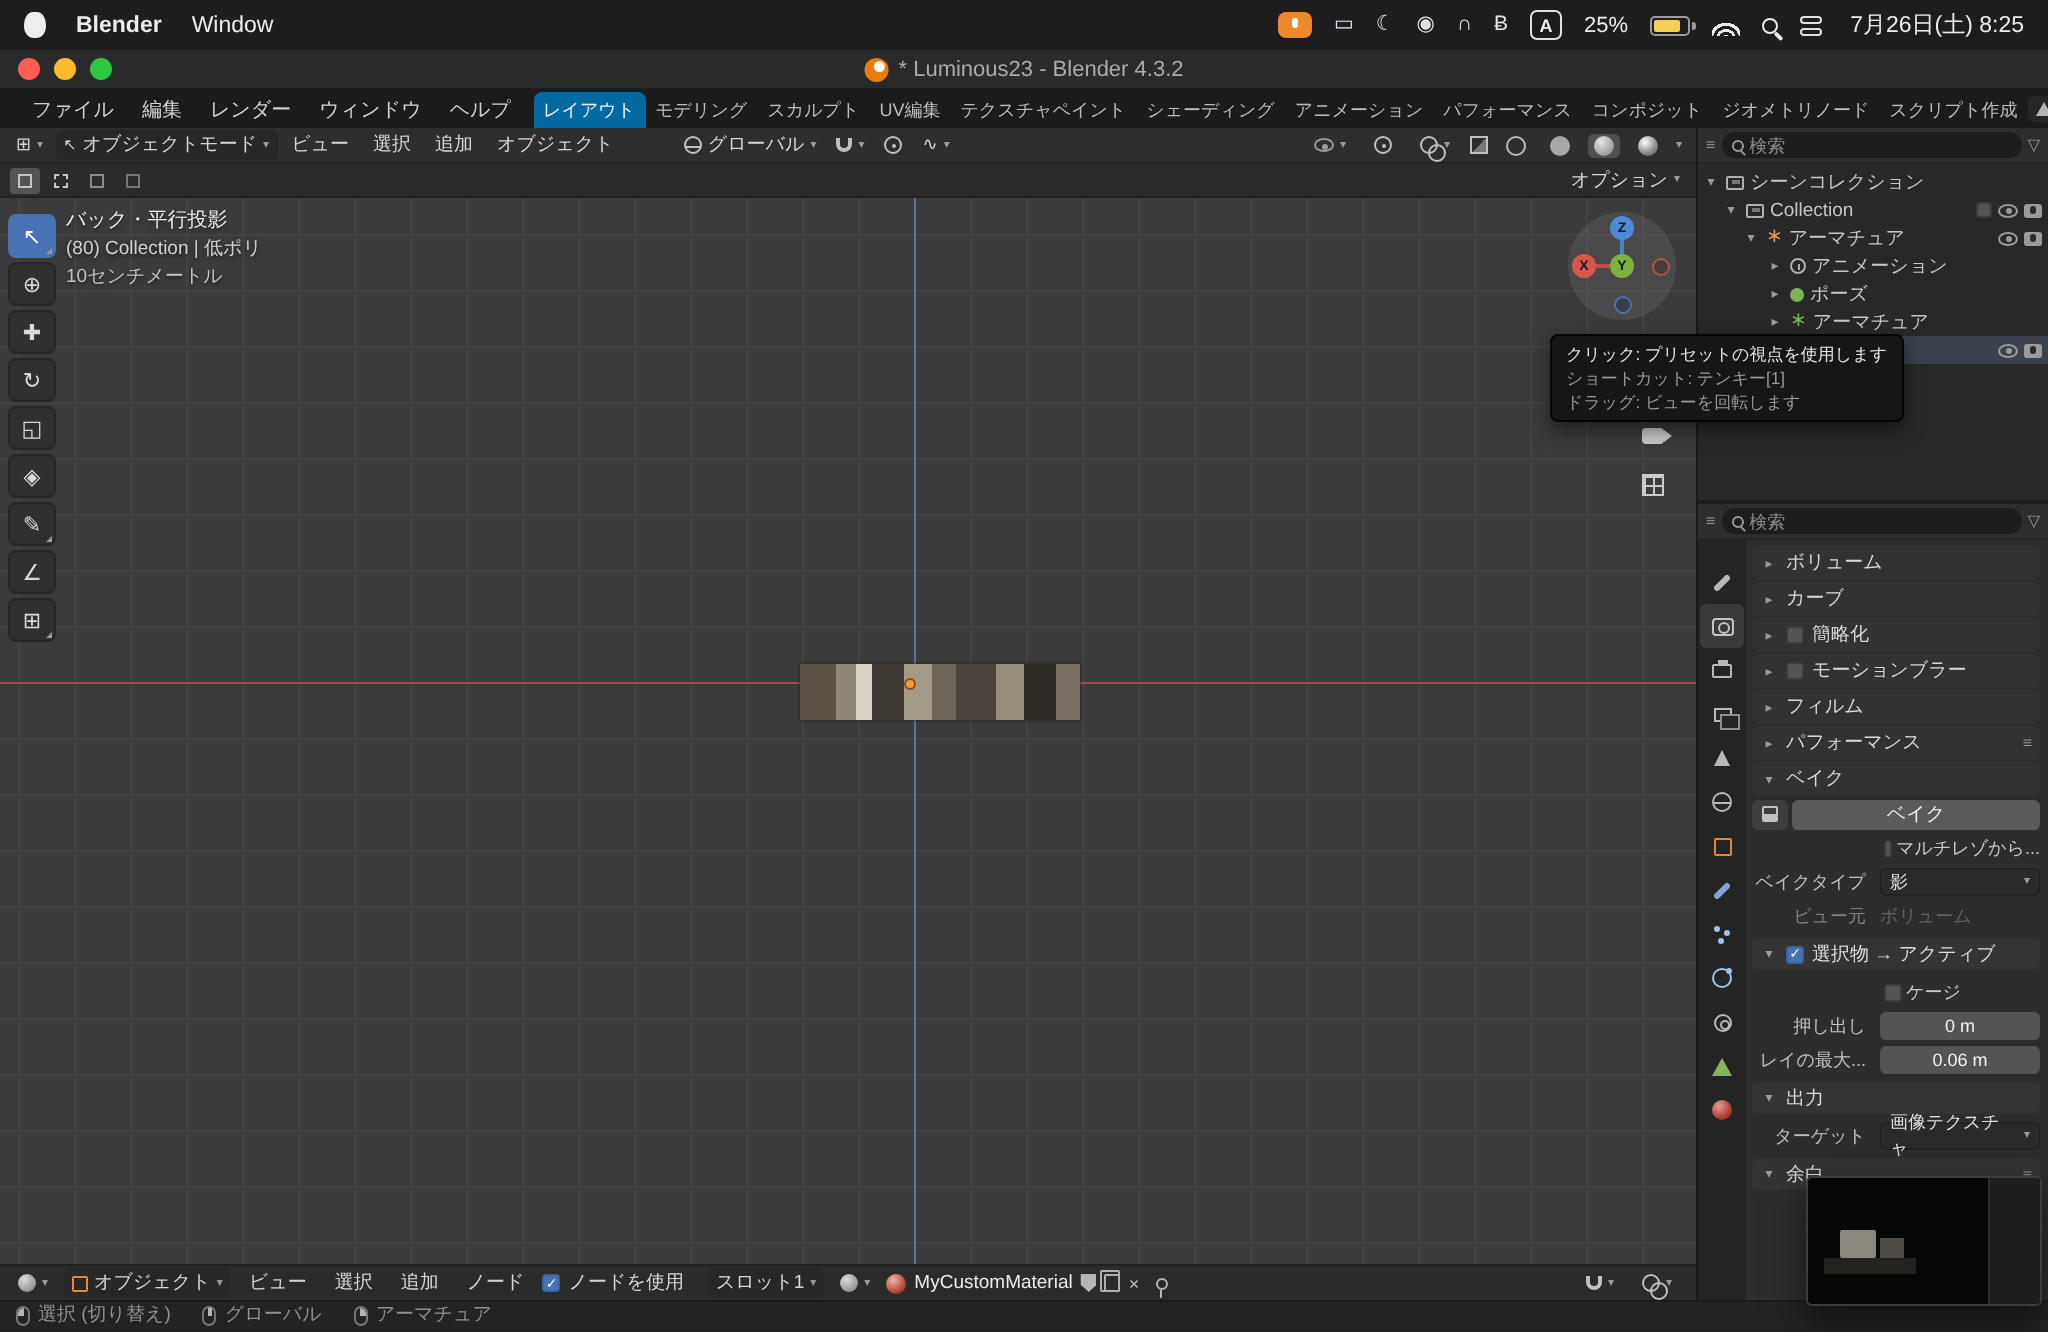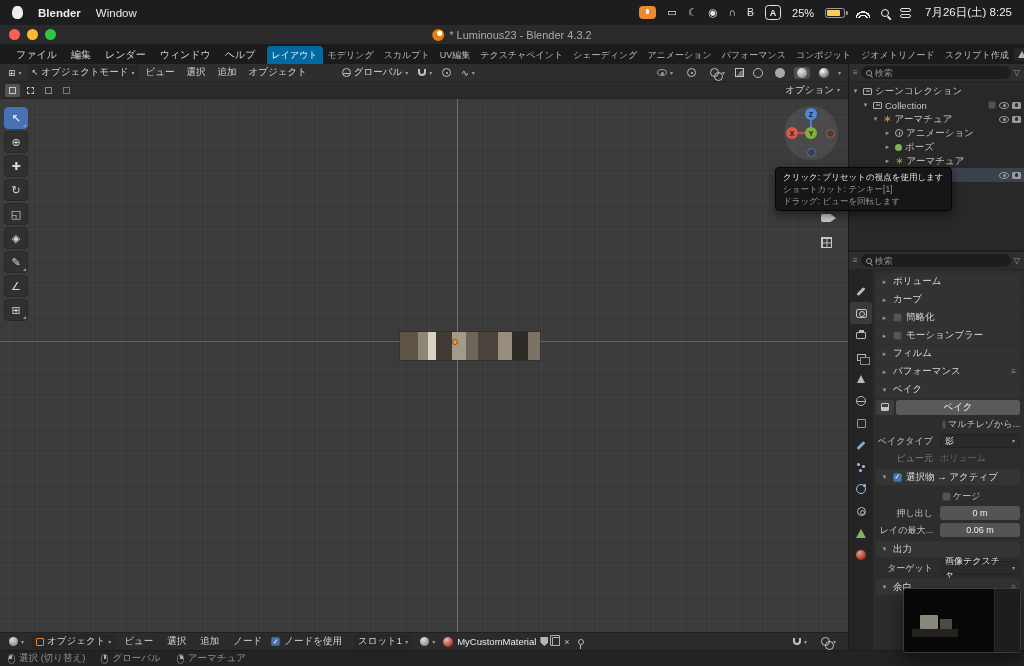--- a/index.html
+++ b/index.html
@@ -181,21 +181,21 @@
 .i-bake{width:8px;height:8px;border:1px solid #c0c0c0;border-radius:1px;background:linear-gradient(transparent 50%,#c0c0c0 50%)}
 .btn-bake{flex:1;height:15px;background:#5a5a5a;border-radius:3px;display:flex;align-items:center;justify-content:center;font-size:9.5px;color:#f0f0f0}
 .dropdown{flex:1;height:14px;background:#2a2a2a;border:1px solid #222;border-radius:3px;display:flex;align-items:center;padding:0 4px;font-size:9px;color:#e0e0e0;gap:3px;min-width:0}
 .dropdown .dd{margin-left:auto}
 .numf{flex:1;height:14px;background:#545454;border-radius:3px;display:flex;align-items:center;justify-content:center;font-size:9px;color:#f2f2f2}
 .sub{display:flex;align-items:center;gap:4px;height:16px;background:#343434;border-radius:3px;margin:3px 0;padding:0 4px;font-size:9.5px;color:#ddd;white-space:nowrap}
 .ptext{font-size:9px;color:#8d8d8d}
 .lblsm{font-size:9px;color:#c8c8c8;white-space:nowrap}
 
 
-#statusbar{position:absolute;left:0;top:650px;width:1024px;height:16px;background:#232323;border-top:1px solid #1a1a1a;display:flex;align-items:center;gap:16px;padding:0 8px;font-size:9.5px;color:#8f8f8f}
+#statusbar{position:absolute;left:0;top:650px;width:1024px;height:16px;background:#232323;border-top:1px solid #1a1a1a;display:flex;align-items:flex-start;gap:16px;padding:0 8px;font-size:9.5px;color:#8f8f8f}
 .sbi{display:flex;align-items:center;gap:4px}
 .mouse{width:7px;height:10px;border:1px solid #777;border-radius:3.5px;position:relative;flex:none}
 .mouse.l::after{content:"";position:absolute;left:0;top:0;width:3px;height:4px;background:#b5b5b5;border-radius:3px 0 0 0}
 .mouse.m::after{content:"";position:absolute;left:2px;top:0;width:2px;height:4.5px;background:#b5b5b5}
 .mouse.r::after{content:"";position:absolute;right:0;top:0;width:3px;height:4px;background:#b5b5b5;border-radius:0 3px 0 0}
 
 
 #tooltip{position:absolute;left:775px;top:167px;z-index:50;background:#161616;border:1px solid #050505;border-radius:4px;box-shadow:0 4px 10px rgba(0,0,0,.5);padding:3px 7px;line-height:12px;white-space:nowrap}
 .tt1{font-size:8.5px;color:#e6e6e6}
 .tt2{font-size:8.5px;color:#989898}
@@ -382,20 +382,25 @@
       </div>
     <div class="tool">
         <span>∠</span>
       </div>
     <div class="tool">
         <span>⊞</span>
         <span class="tri"></span>
       </div>
   </div>
 
+  <div class="vinfo">
+    <div class="l1">バック・平行投影</div>
+    <div class="l2">(80) Collection | 低ポリ</div>
+    <div class="l3">10センチメートル</div>
+  </div>
 
   <div class="obj">
     <span style="width:18px;background:#5d5347"></span>
     <span style="width:10px;background:#8d8678"></span>
     <span style="width:8px;background:#d9d2c4"></span>
     <span style="width:16px;background:#3f3a33"></span>
     <span style="width:14px;background:#a39a88"></span>
     <span style="width:12px;background:#6e655a"></span>
     <span style="width:20px;background:#4a443c"></span>
     <span style="width:14px;background:#968d7c"></span>

